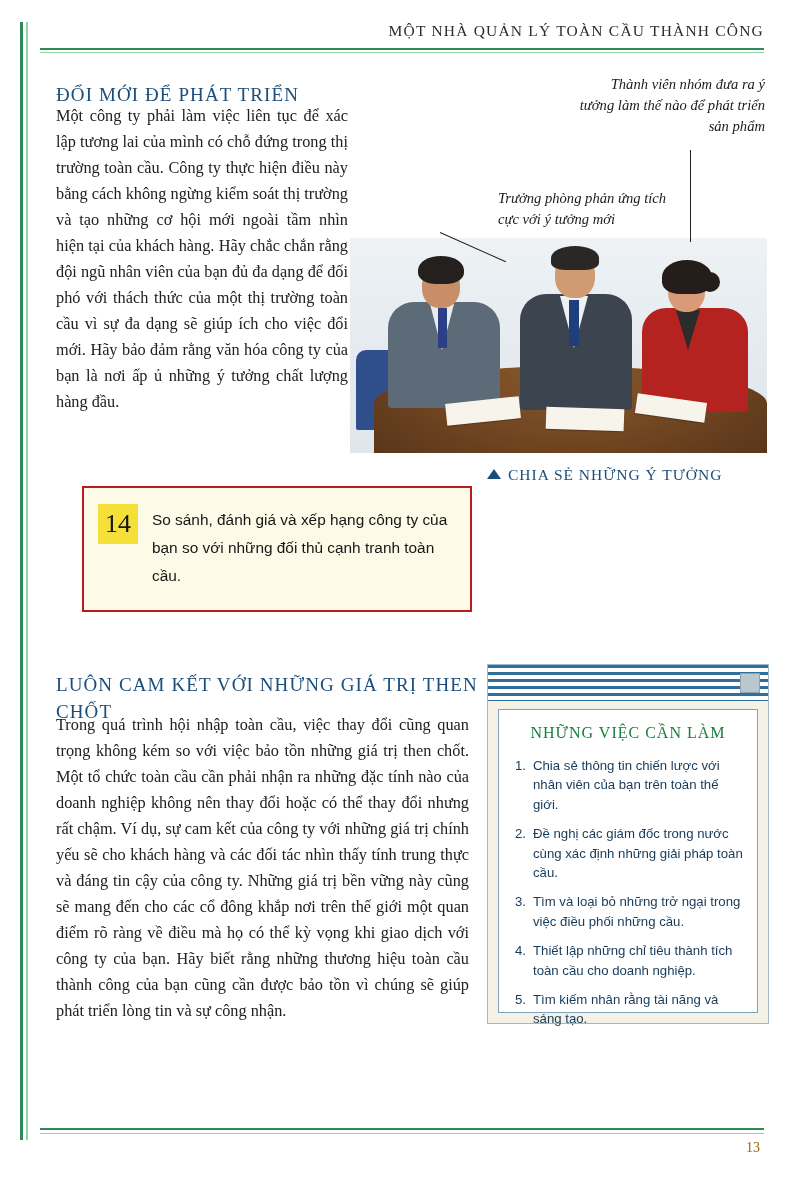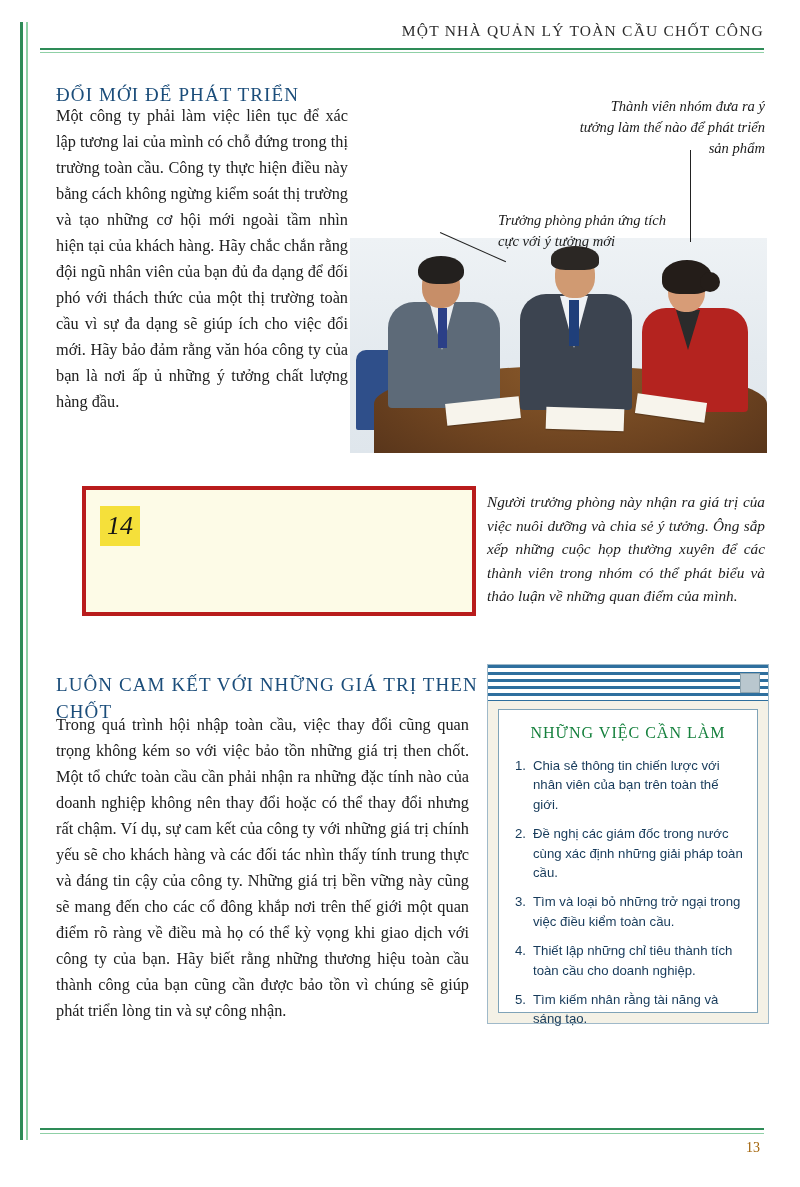--- a/index.html
+++ b/index.html
@@ -206,21 +206,20 @@
   }
 
   
   .annot {
     position: absolute;
     font-family: "Liberation Serif", serif;
     font-style: italic;
     font-size: 14.6px;
     line-height: 21px;
     color: #1a1a1a;
-    margin-top: 22px;
   }
   #annot-top {
     left: 575px;
     top: 74px;
     width: 190px;
     text-align: right;
   }
   #annot-left {
     left: 498px;
     top: 188px;
@@ -247,22 +246,21 @@
   }
 
   
   .tipbox {
     position: absolute;
     left: 82px;
     top: 486px;
     width: 386px;
     height: 122px;
     background: #fdfbe7;
-    border: 4px solid #b91c1c;
-    font-style: italic;
+    border: 2px solid #b91c1c;
   }
   .tipbox-number {
     position: absolute;
     left: 14px;
     top: 16px;
     width: 40px;
     height: 40px;
     background: #f5e03a;
     color: #151515;
     font-family: "Liberation Serif", serif;
@@ -387,21 +385,21 @@
     left: 0;
     top: 0;
   }
 </style>
 </head>
 <body>
 
 <div class="page">
 
   <div class="header">
-    <div class="header-title">MỘT NHÀ QUẢN LÝ TOÀN CẦU CHỐT CÔNG</div>
+    <div class="header-title">MỘT NHÀ QUẢN LÝ TOÀN CẦU THÀNH CÔNG</div>
     <div class="header-rule-1"></div>
     <div class="header-rule-2"></div>
   </div>
 
   <div class="vbar-1"></div>
   <div class="vbar-2"></div>
 
   <h2 class="h-section" id="heading-innovate">ĐỔI MỚI ĐỂ PHÁT TRIỂN</h2>
   <div class="body-col" id="para-innovate">Một công ty phải làm việc liên tục để xác lập tương lai của mình có chỗ đứng trong thị trường toàn cầu. Công ty thực hiện điều này bằng cách không ngừng kiểm soát thị trường và tạo những cơ hội mới ngoài tầm nhìn hiện tại của khách hàng. Hãy chắc chắn rằng đội ngũ nhân viên của bạn đủ đa dạng để đối phó với thách thức của một thị trường toàn cầu vì sự đa dạng sẽ giúp ích cho việc đổi mới. Hãy bảo đảm rằng văn hóa công ty của bạn là nơi ấp ủ những ý tưởng chất lượng hàng đầu.</div>
 
@@ -440,36 +438,39 @@
   </div>
 
   <div class="annot" id="annot-top">Thành viên nhóm đưa ra ý tưởng làm thế nào để phát triển sản phẩm</div>
   <div class="leader" id="leader-top"></div>
 
   <div class="annot" id="annot-left">Trưởng phòng phản ứng tích cực với ý tưởng mới</div>
   <div class="leader" id="leader-left"></div>
 
   <div class="tipbox">
     <div class="tipbox-number">14</div>
+    <div class="tipbox-text">So sánh, đánh giá và xếp hạng công ty của bạn so với những đối thủ cạnh tranh toàn cầu.</div>
   </div>
 
-  <div class="share-body">Người trưởng phòng này nhận ra giá trị của việc nuôi dưỡng và chia sẻ ý tưởng. Ông sắp xếp những cuộc họp thường xuyên để các thành viên trong nhóm có thể phát biểu và thảo luận về những quan điểm của mình.</div>
+  <div class="share-head">
+    <span class="share-tri"></span><span>CHIA SẺ NHỮNG Ý TƯỞNG</span>
+  </div>
 
   <h2 class="h-section" id="heading-commit">LUÔN CAM KẾT VỚI NHỮNG GIÁ TRỊ THEN CHỐT</h2>
   <div class="body-col" id="para-commit">Trong quá trình hội nhập toàn cầu, việc thay đổi cũng quan trọng không kém so với việc bảo tồn những giá trị then chốt. Một tổ chức toàn cầu cần phải nhận ra những đặc tính nào của doanh nghiệp không nên thay đổi hoặc có thể thay đổi nhưng rất chậm. Ví dụ, sự cam kết của công ty với những giá trị chính yếu sẽ cho khách hàng và các đối tác nhìn thấy tính trung thực và đáng tin cậy của công ty. Những giá trị bền vững này cũng sẽ mang đến cho các cổ đông khắp nơi trên thế giới một quan điểm rõ ràng về điều mà họ có thể kỳ vọng khi giao dịch với công ty của bạn. Hãy biết rằng những thương hiệu toàn cầu thành công của bạn cũng cần được bảo tồn vì chúng sẽ giúp phát triển lòng tin và sự công nhận.</div>
 
   <div class="todo">
     <div class="todo-stripes"></div>
     <div class="todo-tab"></div>
     <div class="todo-inner">
       <div class="todo-title">NHỮNG VIỆC CẦN LÀM</div>
       <ul class="todo-list" id="todo-list">
           <li><span class="num">1.</span><span>Chia sẻ thông tin chiến lược với nhân viên của bạn trên toàn thế giới.</span></li>
           <li><span class="num">2.</span><span>Đề nghị các giám đốc trong nước cùng xác định những giải pháp toàn cầu.</span></li>
-          <li><span class="num">3.</span><span>Tìm và loại bỏ những trở ngại trong việc điều kiểm toàn cầu.</span></li>
+          <li><span class="num">3.</span><span>Tìm và loại bỏ những trở ngại trong việc điều phối những cầu.</span></li>
           <li><span class="num">4.</span><span>Thiết lập những chỉ tiêu thành tích toàn cầu cho doanh nghiệp.</span></li>
           <li><span class="num">5.</span><span>Tìm kiếm nhân rằng tài năng và sáng tạo.</span></li>
         </ul>
     </div>
   </div>
 
   <div class="footer-rule-1"></div>
   <div class="footer-rule-2"></div>
   <div class="page-number">13</div>
 

